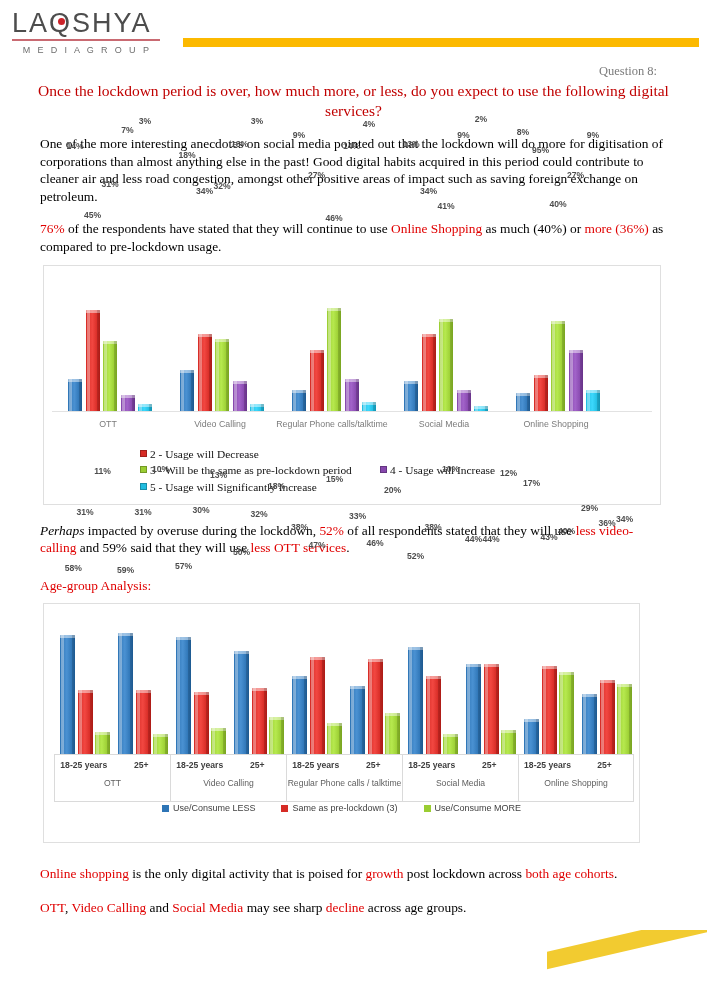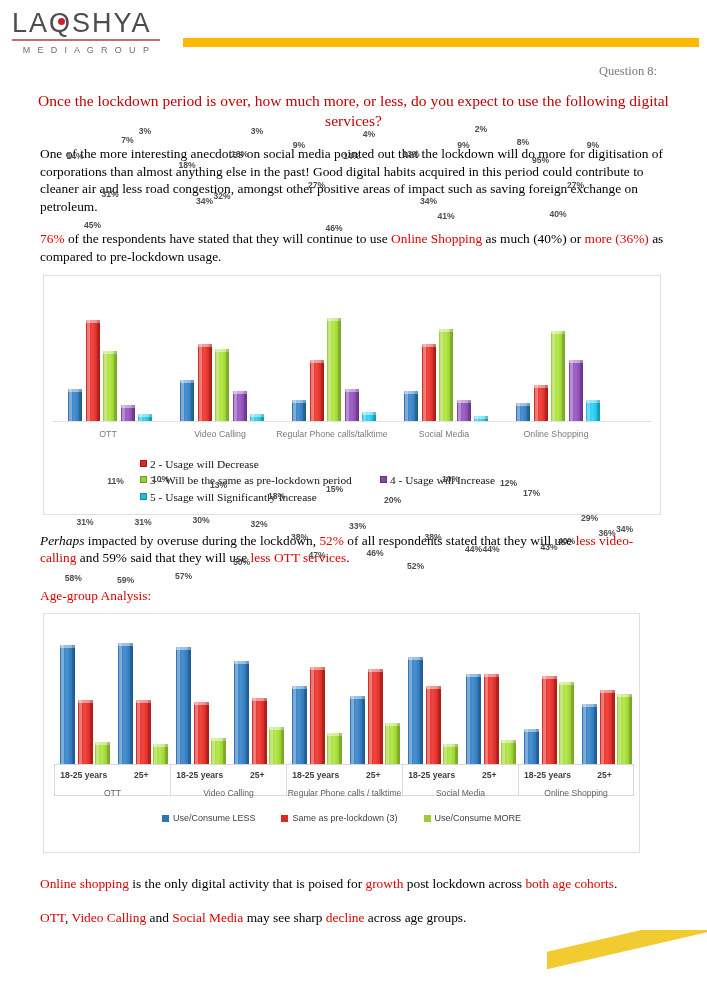--- a/index.html
+++ b/index.html
@@ -36,21 +36,21 @@
     background:#fcb900;
   }
 
   
   #qline {
     text-align:right; padding-right:50px; color:#7a7a7a;
     font-size:12.5px; margin-top:4px;
   }
   #qtitle {
     color:#c00000; text-align:center; font-size:15.5px;
-    line-height:20px; margin-top:12px; padding:0 22px;
+    line-height:20px; margin-top:2px; padding:0 22px;
   }
 
   
   .para {
     padding: 0 40px 0 40px;
     font-size: 13.4px; line-height: 17.6px; text-align:left;
   }
   .red { color:#e00000; }
   .ital { font-style: italic; }
 
@@ -101,21 +101,21 @@
   #legend1 .cell { display:flex; align-items:flex-start; }
   #legend1 .c1 { width:240px; }
   .swatch {
     width:7px; height:7px; display:inline-block; margin-right:3px;
     margin-top:4px; flex:0 0 auto; border:0.5px solid rgba(0,0,0,.25);
   }
 
   
   .cat2box {
     position:absolute; border-left:1px solid #dadada; border-top:1px solid #dadada;
-    border-bottom:1px solid #dadada; height:32px;
+    border-bottom:1px solid #dadada; height:48px;
     font-family:"Liberation Sans", sans-serif;
   }
   .cat2box.last { border-right:1px solid #dadada; }
   .cat2box .ages { display:flex; height:20px; }
   .cat2box .ages div {
     flex:1; text-align:center; font-size:8.6px; font-weight:bold;
     color:#3f3f3f; line-height:20px;
   }
   .cat2box .grp {
     text-align:center; font-size:8.6px; color:#5f5f5f; line-height:10.5px;
@@ -420,21 +420,21 @@
         </div>
       </div>
       <div class="vlabel" style="left: 26.5px; width: 29px; bottom: 87px;">31%</div>
       <div style="position: absolute; left: 0px; top: 0px; width: 100%; height: 150px;">
         <div class="bar" style="left: 51px; width: 15px; height: 22.7097px; background: linear-gradient(to right, rgb(154, 205, 50) 0%, rgb(182, 233, 78) 45%, rgb(142, 193, 38) 100%);">
           <div class="cap"></div>
           <div class="shine"></div>
           <div class="shade"></div>
         </div>
       </div>
-      <div class="vlabel" style="left: 44px; width: 29px; bottom: 128.29px; margin-left: 13px;">11%</div>
+      <div class="vlabel" style="left: 44px; width: 29px; bottom: 128.29px;">11%</div>
       <div style="position: absolute; left: 0px; top: 0px; width: 100%; height: 150px;">
         <div class="bar" style="left: 74px; width: 15px; height: 121.806px; background: linear-gradient(to right, rgb(46, 117, 182) 0%, rgb(74, 145, 210) 45%, rgb(34, 105, 170) 100%);">
           <div class="cap"></div>
           <div class="shine"></div>
           <div class="shade"></div>
         </div>
       </div>
       <div class="vlabel" style="left: 67px; width: 29px; bottom: 29.1935px;">59%</div>
       <div style="position: absolute; left: 0px; top: 0px; width: 100%; height: 150px;">
         <div class="bar" style="left: 91.5px; width: 15px; height: 64px; background: linear-gradient(to right, rgb(214, 43, 37) 0%, rgb(242, 71, 65) 45%, rgb(202, 31, 25) 100%);">

